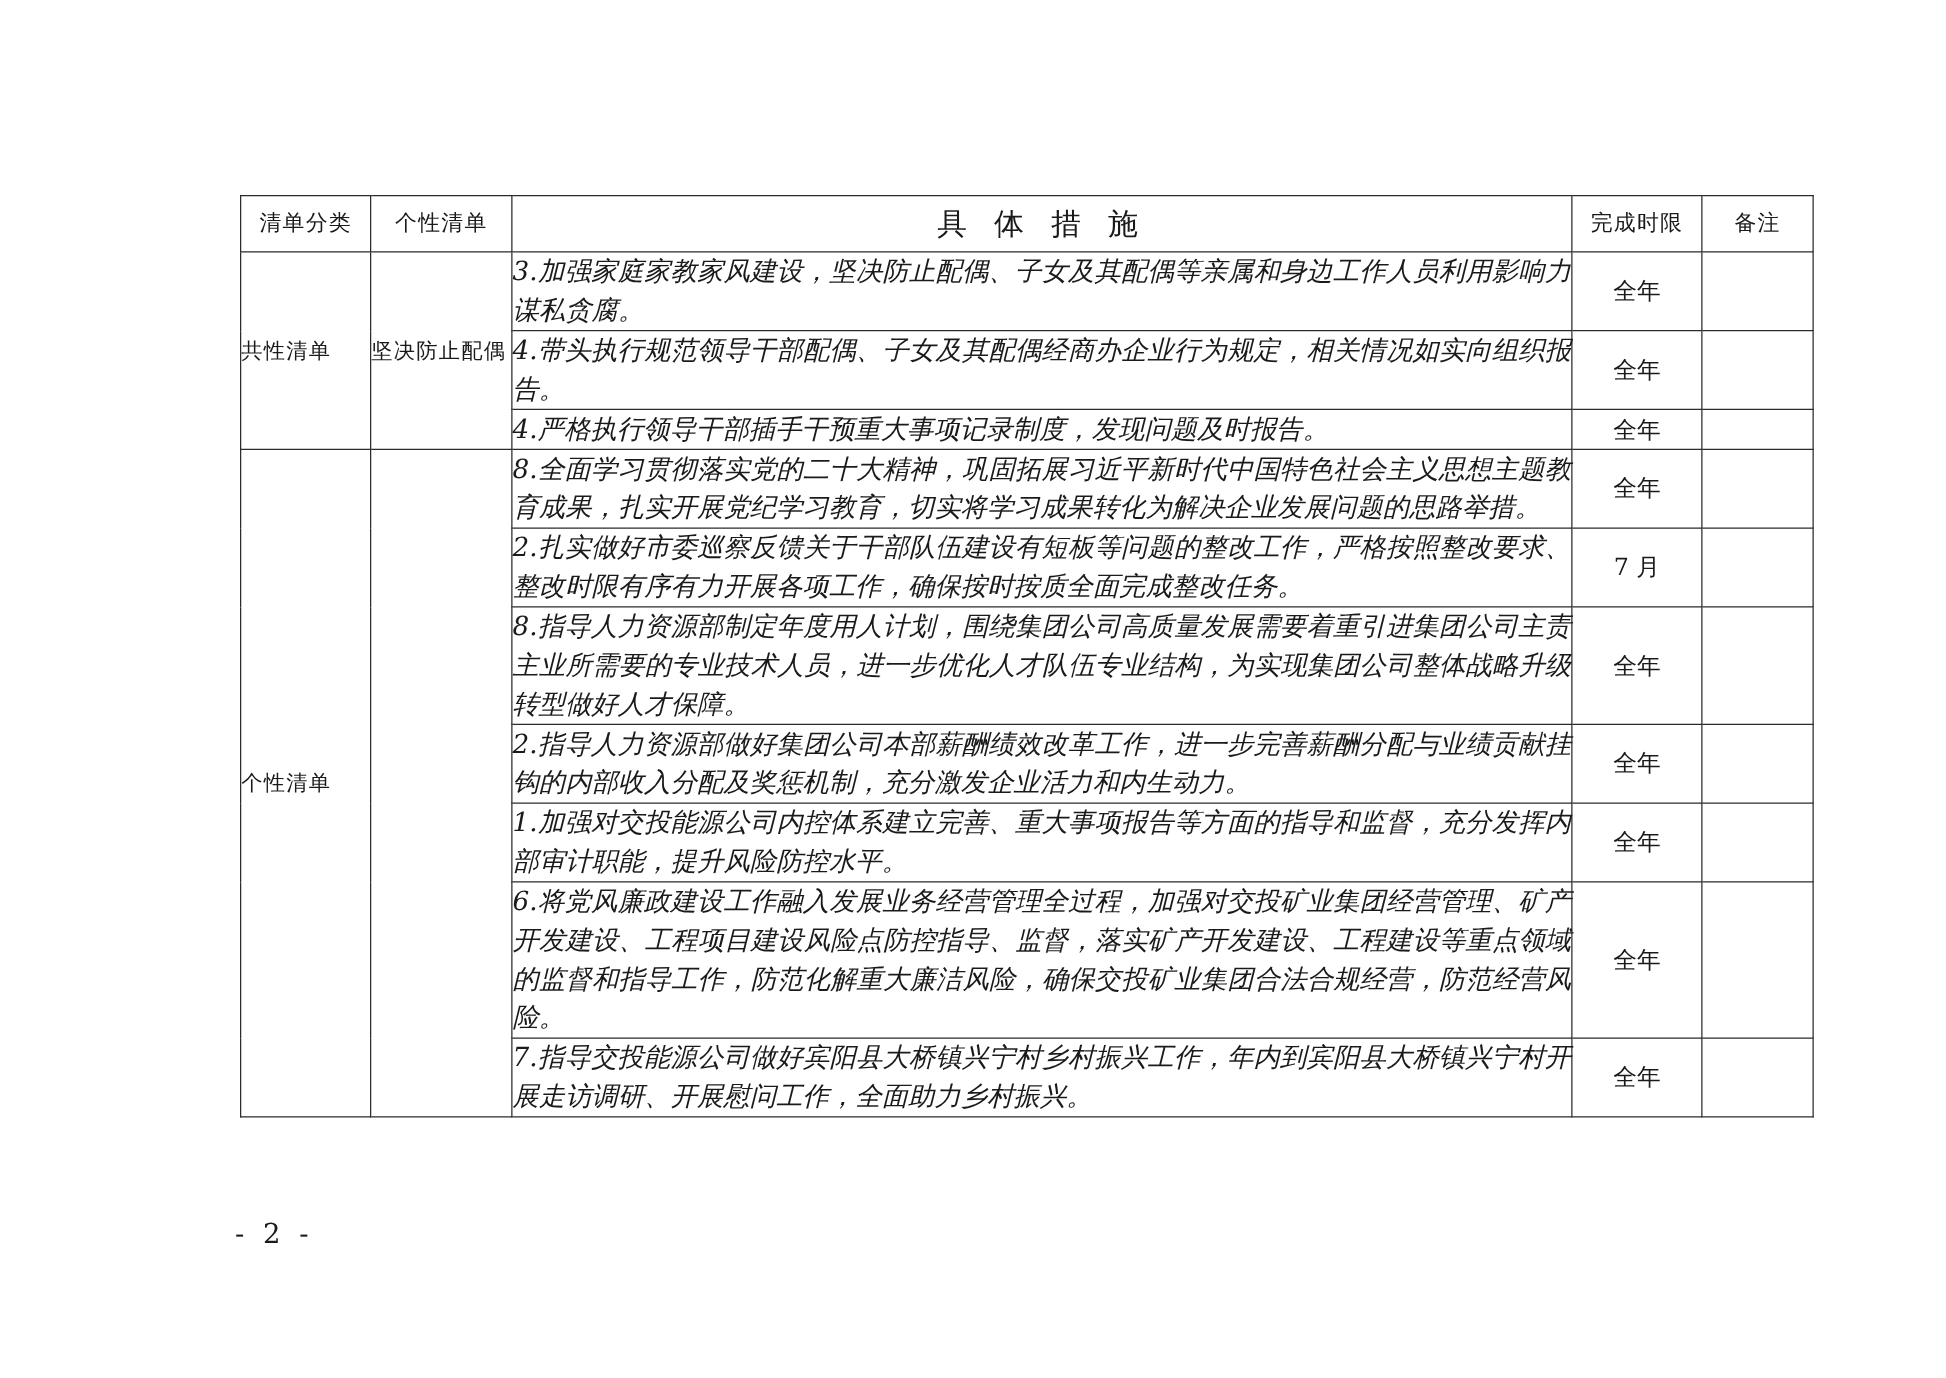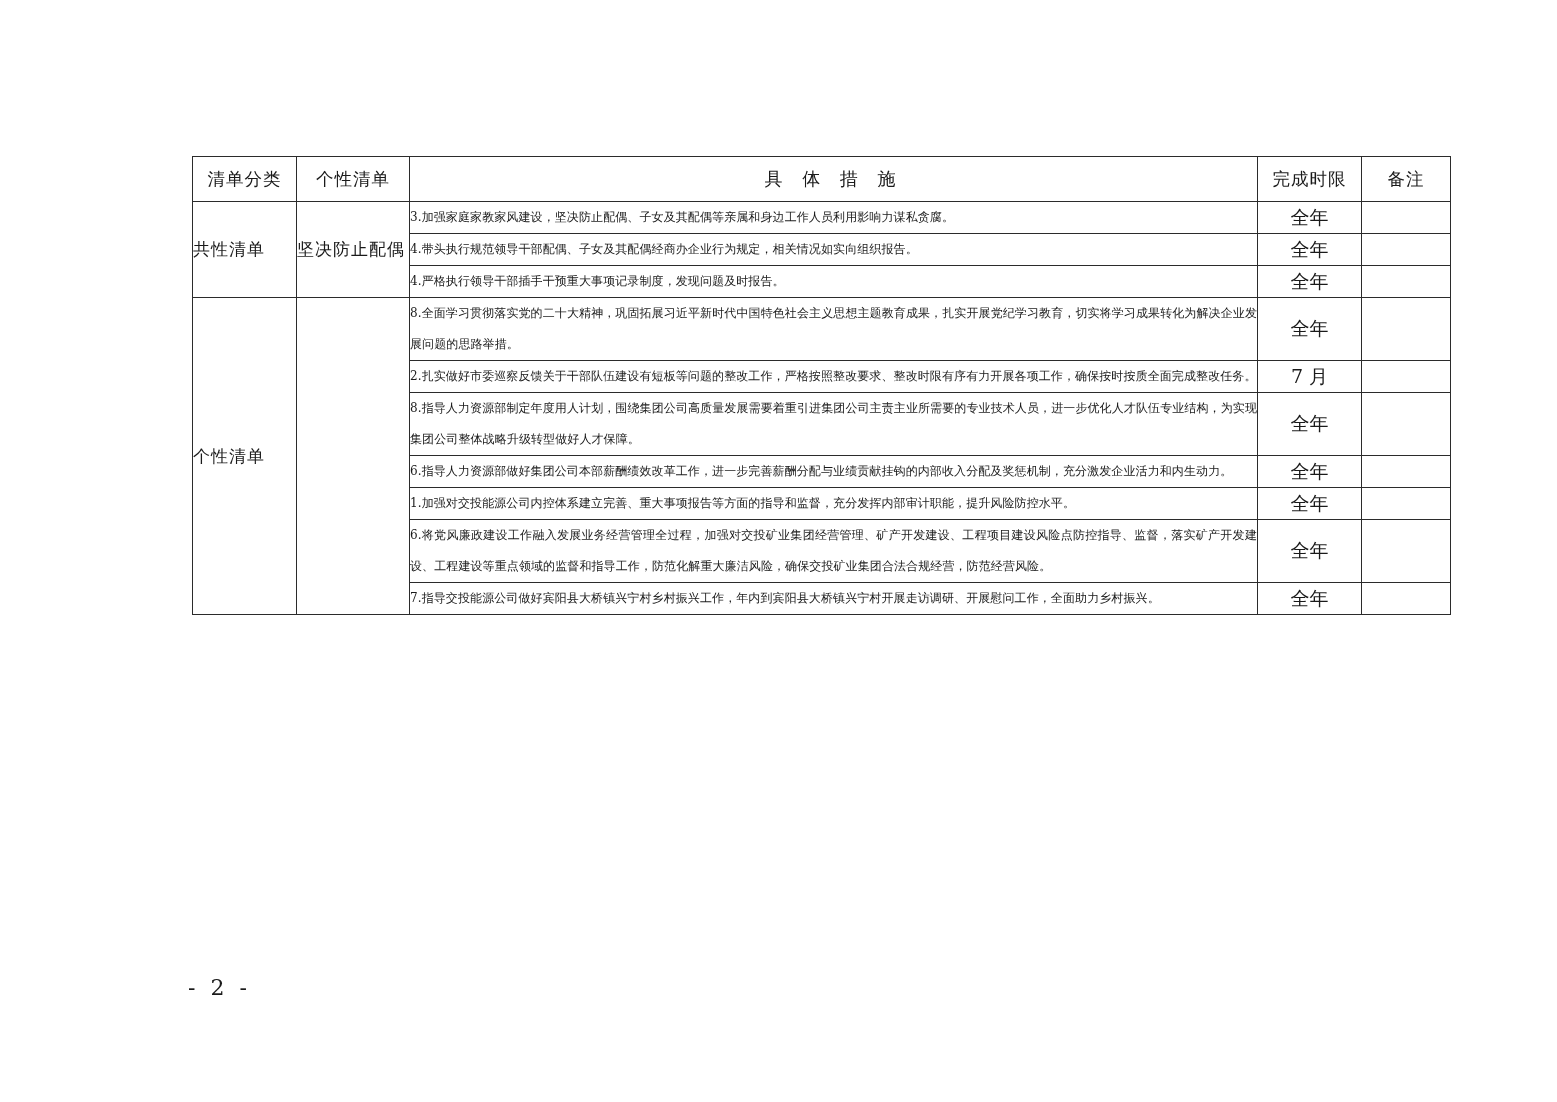--- a/index.html
+++ b/index.html
@@ -44,37 +44,38 @@
 
   .hdr-cell {
     text-align: center;
     font-size: 17.5px;
     letter-spacing: 1px;
     height: 44px;
     line-height: 44px;
   }
   .hdr-meas {
     text-align: center;
-    font-size: 18px;
+    font-size: 24px;
     letter-spacing: 7px;
     height: 44px;
     line-height: 44px;
   }
   .cat-cell, .item-cell {
     text-align: left;
     font-size: 17px;
     letter-spacing: 1px;
   }
   .meas-cell {
-    font-size: 12px;
+    font-size: 21px;
     line-height: 31px;
     text-align: justify;
     text-justify: inter-ideograph;
     padding: 7px 10px 7px 12px;
     letter-spacing: 0.1px;
+    font-style: italic;
   }
   .time-cell {
     text-align: center;
     font-size: 19px;
   }
   .note-cell {
     text-align: center;
     font-size: 16.5px;
   }
   .page-number {
@@ -140,21 +141,21 @@
         <td class="meas-cell">2.扎实做好市委巡察反馈关于干部队伍建设有短板等问题的整改工作，严格按照整改要求、整改时限有序有力开展各项工作，确保按时按质全面完成整改任务。</td>
         <td class="time-cell">7 月</td>
         <td class="note-cell"></td>
       </tr>
       <tr>
         <td class="meas-cell">8.指导人力资源部制定年度用人计划，围绕集团公司高质量发展需要着重引进集团公司主责主业所需要的专业技术人员，进一步优化人才队伍专业结构，为实现集团公司整体战略升级转型做好人才保障。</td>
         <td class="time-cell">全年</td>
         <td class="note-cell"></td>
       </tr>
       <tr>
-        <td class="meas-cell">6.指导人力资源部做好集团公司本部薪酬绩效改革工作，进一步完善薪酬分配与业绩贡献挂钩的内部收入分配及奖惩机制，充分激发企业活力和内生动力。</td>
+        <td class="meas-cell">2.指导人力资源部做好集团公司本部薪酬绩效改革工作，进一步完善薪酬分配与业绩贡献挂钩的内部收入分配及奖惩机制，充分激发企业活力和内生动力。</td>
         <td class="time-cell">全年</td>
         <td class="note-cell"></td>
       </tr>
       <tr>
         <td class="meas-cell">1.加强对交投能源公司内控体系建立完善、重大事项报告等方面的指导和监督，充分发挥内部审计职能，提升风险防控水平。</td>
         <td class="time-cell">全年</td>
         <td class="note-cell"></td>
       </tr>
       <tr>
         <td class="meas-cell">6.将党风廉政建设工作融入发展业务经营管理全过程，加强对交投矿业集团经营管理、矿产开发建设、工程项目建设风险点防控指导、监督，落实矿产开发建设、工程建设等重点领域的监督和指导工作，防范化解重大廉洁风险，确保交投矿业集团合法合规经营，防范经营风险。</td>

